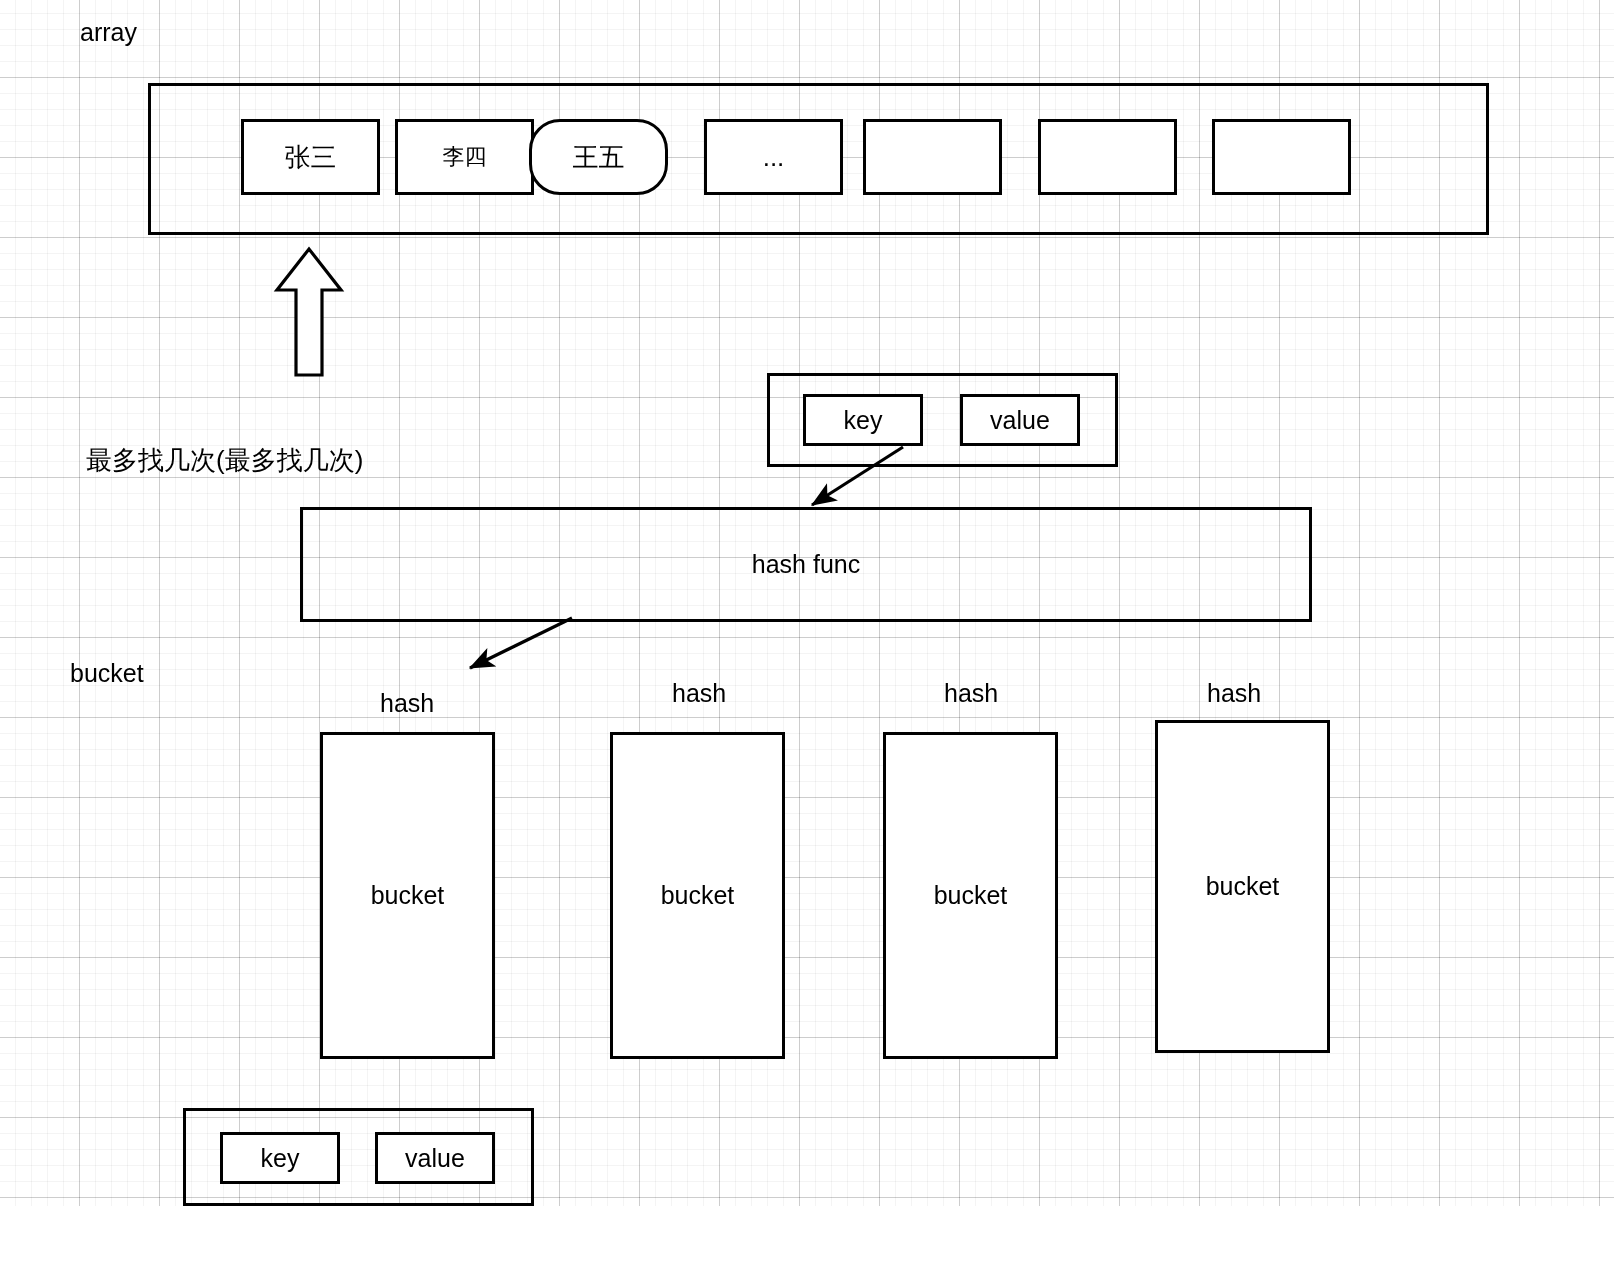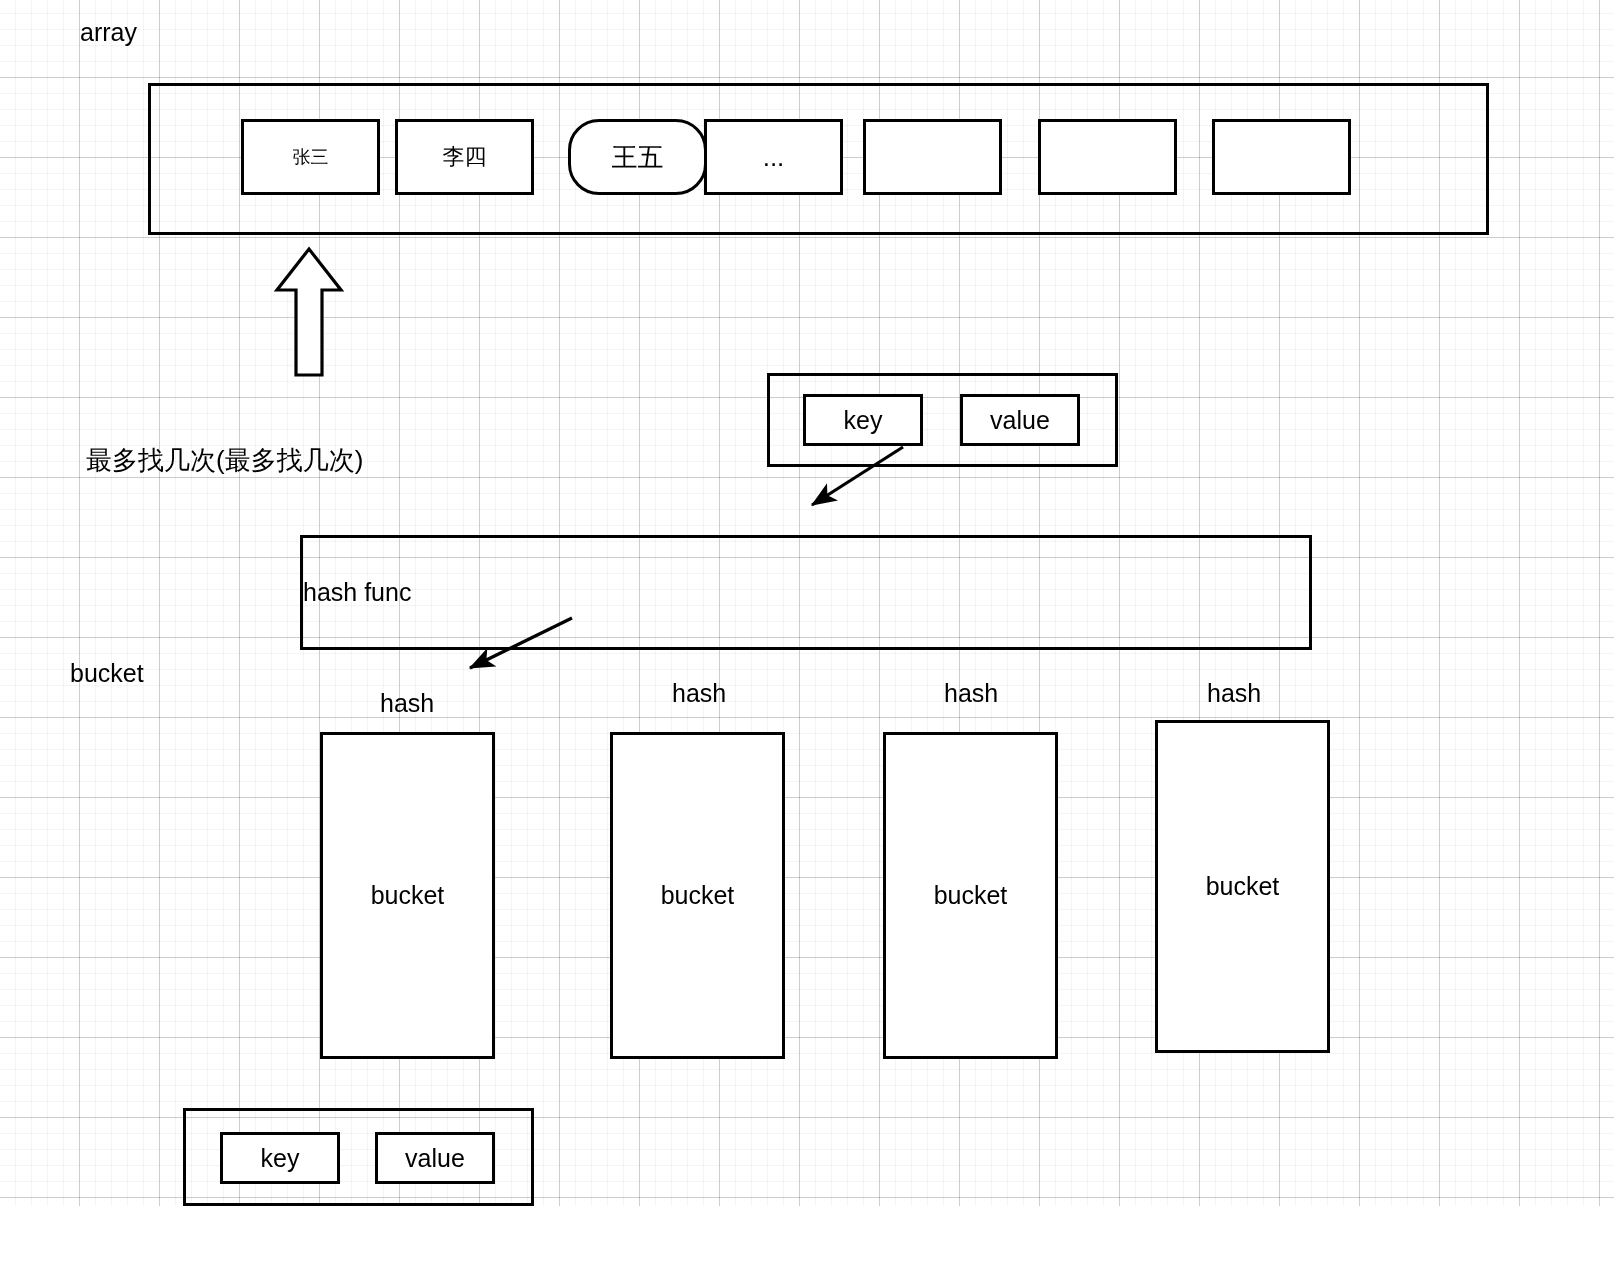--- a/index.html
+++ b/index.html
@@ -77,26 +77,26 @@
 </head>
 <body>
 
 <div id="canvas">
 
   <div class="lbl" style="left:80px; top:19px; font-size:25px;">array</div>
 
   <div class="box" style="left:148px; top:83px; width:1341px; height:152px;"></div>
 
   <div class="cell" style="left:241px; top:119px; width:139px; height:76px;">
-    <span class="cell-txt" style="font-size:18px;">张三</span>
+    <span class="cell-txt" style="font-size:26px;">张三</span>
   </div>
   <div class="cell" style="left:395px; top:119px; width:139px; height:76px;">
     <span class="cell-txt" style="font-size:22px;">李四</span>
   </div>
-  <div class="cell" style="left:568px; top:119px; width:139px; height:76px;border-radius:31px;">
+  <div class="cell" style="left:529px; top:119px; width:139px; height:76px;border-radius:31px;">
     <span class="cell-txt" style="font-size:26px;">王五</span>
   </div>
   <div class="cell" style="left:704px; top:119px; width:139px; height:76px;">
     <span class="cell-txt" style="font-size:26px;">...</span>
   </div>
   <div class="cell" style="left:863px; top:119px; width:139px; height:76px;">
     <span class="cell-txt" style="font-size:26px;"></span>
   </div>
   <div class="cell" style="left:1038px; top:119px; width:139px; height:76px;">
     <span class="cell-txt" style="font-size:26px;"></span>
@@ -108,21 +108,21 @@
   <div class="lbl" style="left:86px; top:446px; font-size:26px;">最多找几次(最多找几次)</div>
 
   <div class="box" style="left:767px; top:373px; width:351px; height:94px;"></div>
   <div class="cell" style="left:803px; top:394px; width:120px; height:52px;">
     <span class="cell-txt" style="font-size:25px;">key</span>
   </div>
   <div class="cell" style="left:960px; top:394px; width:120px; height:52px;">
     <span class="cell-txt" style="font-size:25px;">value</span>
   </div>
 
-  <div class="box" style="left:300px; top:507px; width:1012px; height:115px; display:flex; align-items:center; justify-content:flex-start;margin-top:28px;">
+  <div class="box" style="left:300px; top:507px; width:1012px; height:115px; display:flex; align-items:center; justify-content:center;">
     <span class="cell-txt" style="font-size:25px;">hash func</span>
   </div>
 
   <div class="lbl" style="left:70px; top:660px; font-size:25px;">bucket</div>
 
   <div class="lbl" style="left:380px; top:690px; font-size:25px;">hash</div>
   <div class="lbl" style="left:672px; top:680px; font-size:25px;">hash</div>
   <div class="lbl" style="left:944px; top:680px; font-size:25px;">hash</div>
   <div class="lbl" style="left:1207px; top:680px; font-size:25px;">hash</div>
 

